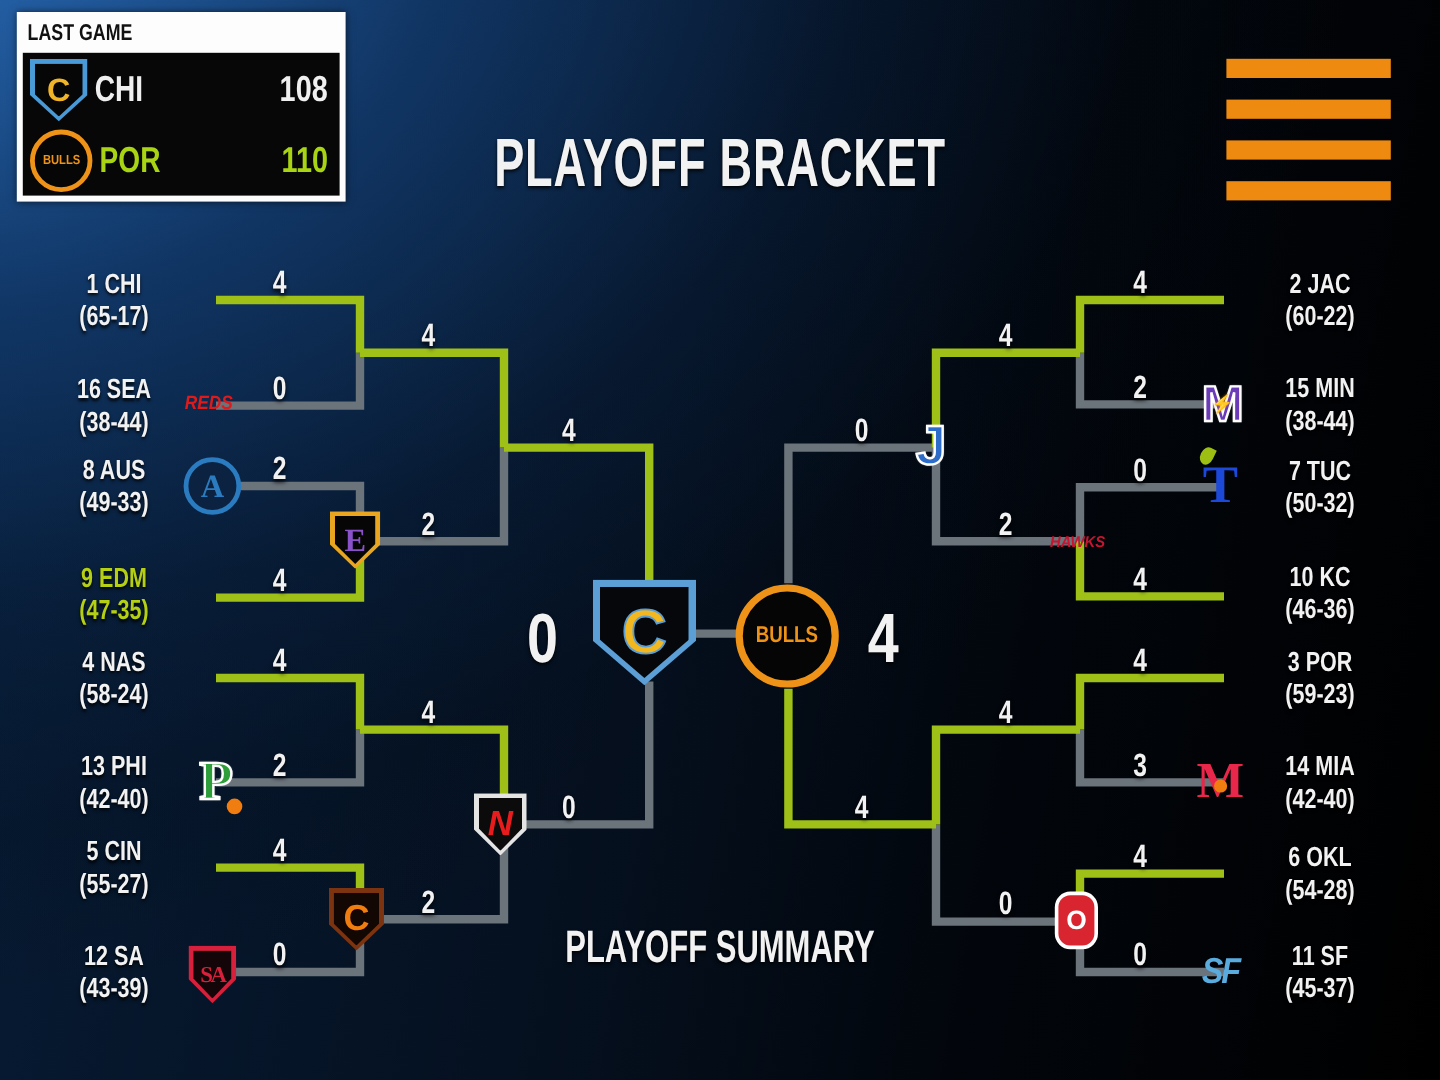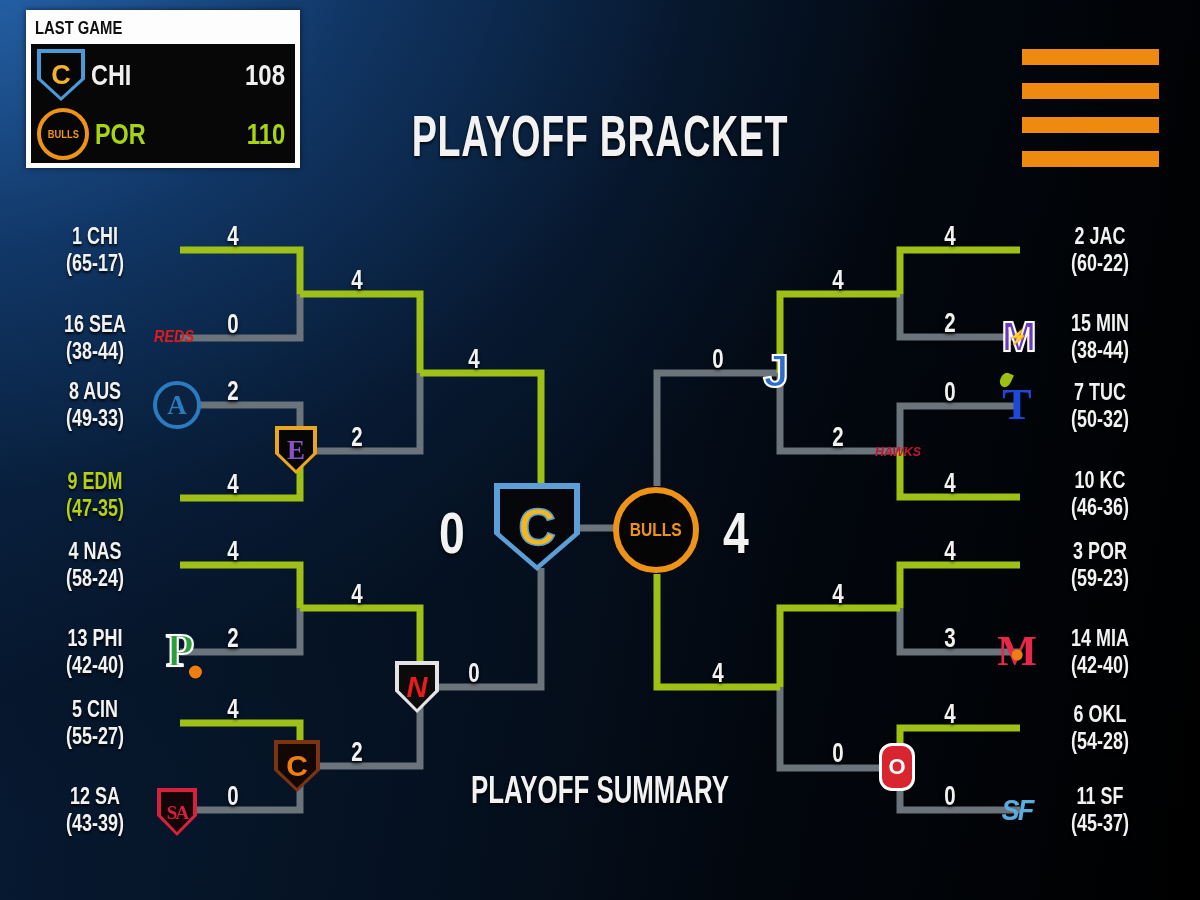--- a/index.html
+++ b/index.html
@@ -21,21 +21,21 @@
   .summary{font-size:38px;transform:translate(-50%,-50%) scaleX(.68);cursor:pointer;}
   
   .logo{position:absolute;transform:translate(-50%,-50%);display:flex;align-items:center;justify-content:center;z-index:5;}
   .sh-bg{position:absolute;inset:0;clip-path:polygon(0 0,100% 0,100% 58%,50% 100%,0 58%);}
   .sh-in{position:absolute;inset:4px;clip-path:polygon(0 0,100% 0,100% 58%,50% 100%,0 58%);background:#060606;}
   .sh-txt{position:relative;font-weight:bold;line-height:1;}
   .circ{border-radius:50%;}
   .wordmark{font-style:italic;font-weight:900;letter-spacing:0;}
   .outline-white{-webkit-text-stroke:2px #fff;text-shadow:0 0 2px #fff;}
   
-  #last-game{left:26px;top:10px;width:274px;height:158px;background:#fdfdfd;box-shadow:0 0 6px rgba(0,0,0,.6);text-align:right;}
+  #last-game{left:14px;top:10px;width:274px;height:158px;background:#fdfdfd;box-shadow:0 0 6px rgba(0,0,0,.6);text-align:right;}
   #lg-title{position:absolute;left:9px;top:7px;font-weight:bold;font-size:19px;color:#111;
     transform:scaleX(.78);transform-origin:left;}
   #lg-body{position:absolute;left:5px;right:5px;top:34px;bottom:5px;background:#070707;}
   .lg-row{position:absolute;left:6px;right:10px;height:56px;display:flex;align-items:center;}
   .lg-team{font-weight:bold;font-size:30px;margin-left:6px;transform:scaleX(.78);transform-origin:left;}
   .lg-score{margin-left:auto;font-weight:bold;font-size:30px;transform:scaleX(.8);transform-origin:right;}
   .green{color:#a8d414;}
   .white{color:#efefef;}
   
   #menu{left:1022px;top:49px;width:137px;cursor:pointer;}

